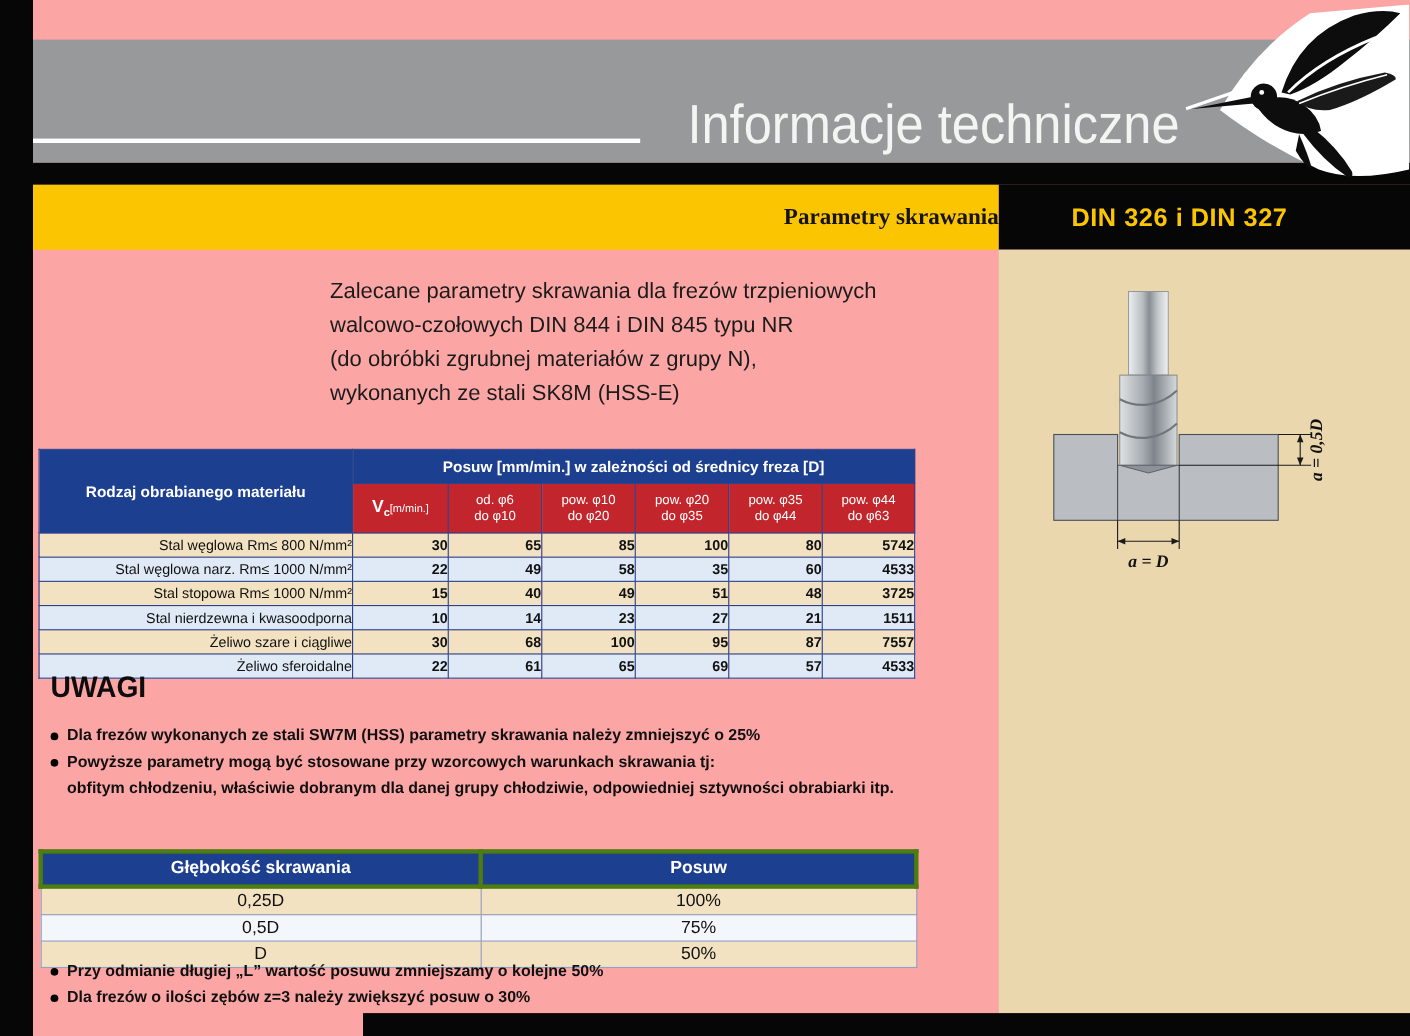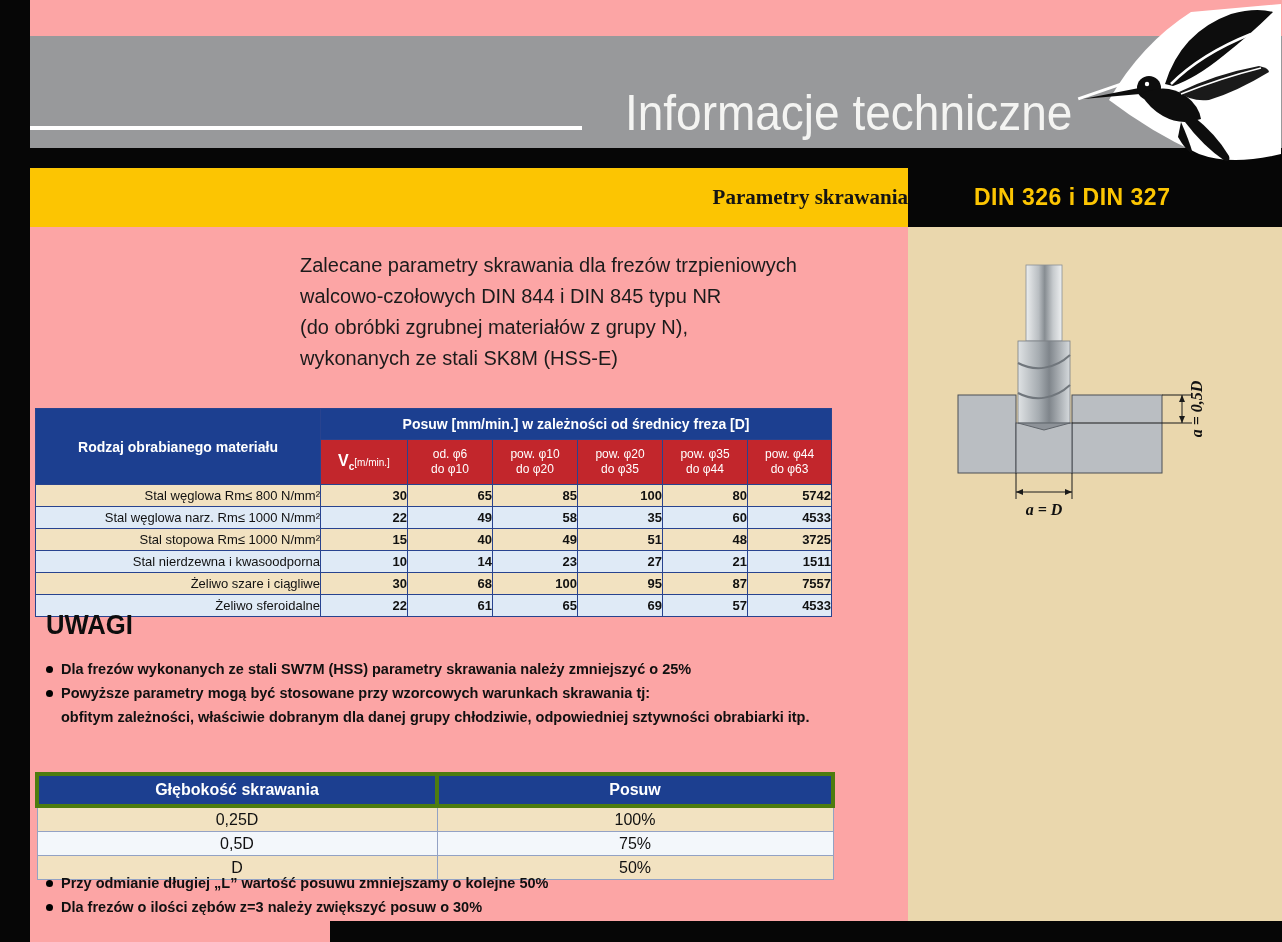--- a/index.html
+++ b/index.html
@@ -243,21 +243,21 @@
   <div class="notes">
       <div class="note-row">
         <span class="note-dot"></span>
         <span class="note-text">Dla frezów wykonanych ze stali SW7M (HSS) parametry skrawania należy zmniejszyć o 25%</span>
       </div>
       <div class="note-row">
         <span class="note-dot"></span>
         <span class="note-text">Powyższe parametry mogą być stosowane przy wzorcowych warunkach skrawania tj:</span>
       </div>
       <div class="note-row no-dot">
-        <span class="note-text">obfitym zależności, właściwie dobranym dla danej grupy chłodziwie, odpowiedniej sztywności obrabiarki itp.</span>
+        <span class="note-text">obfitym chłodzeniu, właściwie dobranym dla danej grupy chłodziwie, odpowiedniej sztywności obrabiarki itp.</span>
       </div>
     </div>
 
   <table class="depth">
     <colgroup>
         <col style="width:400px">
         <col style="width:396px">
       </colgroup>
     <thead>
       <tr>

